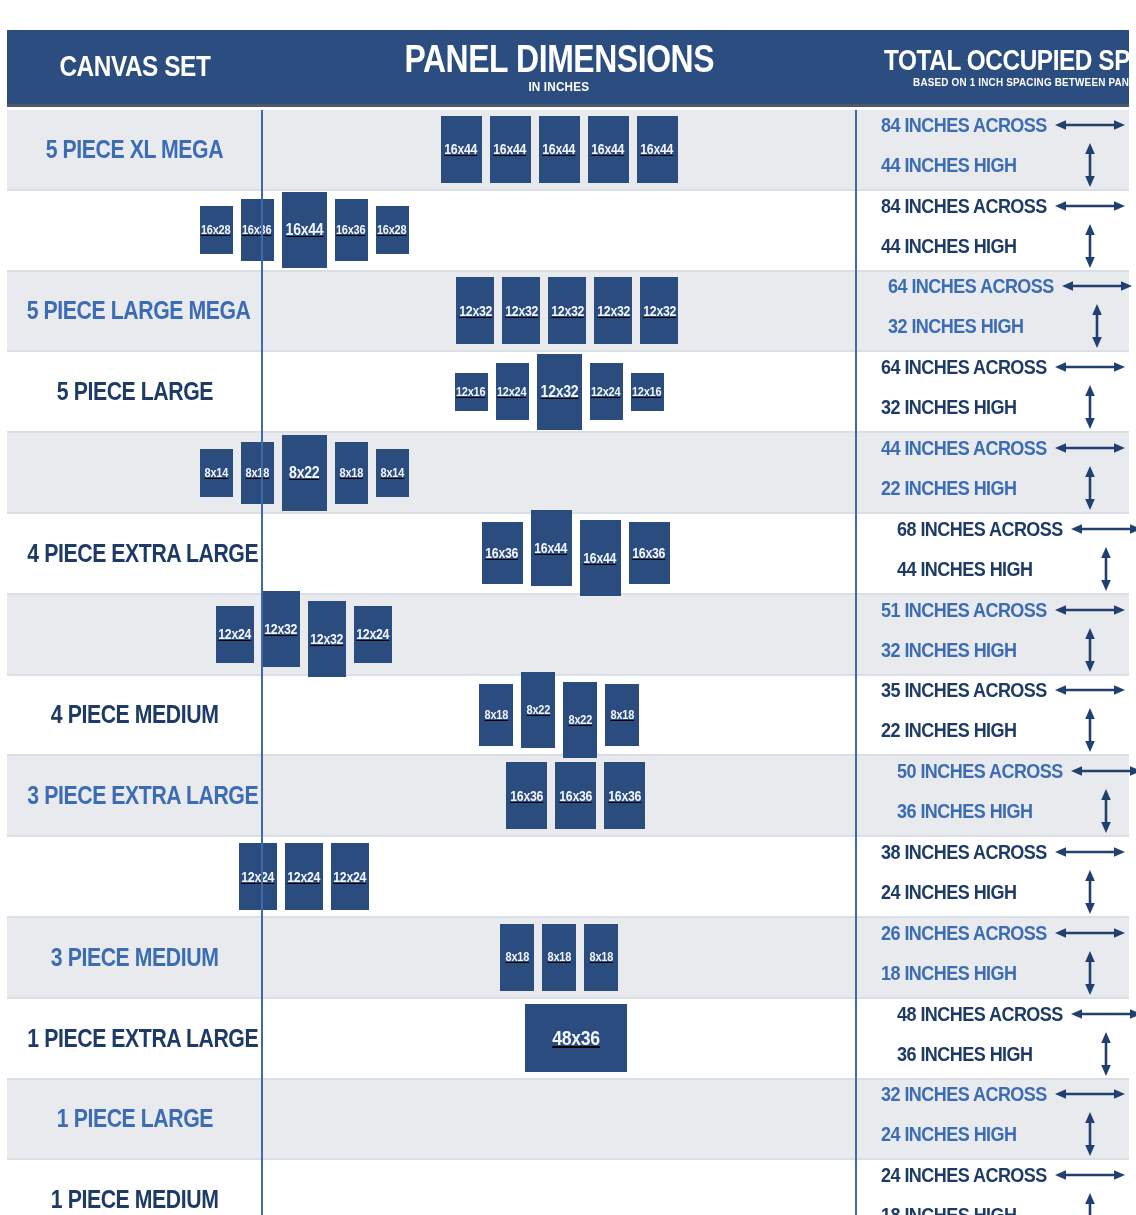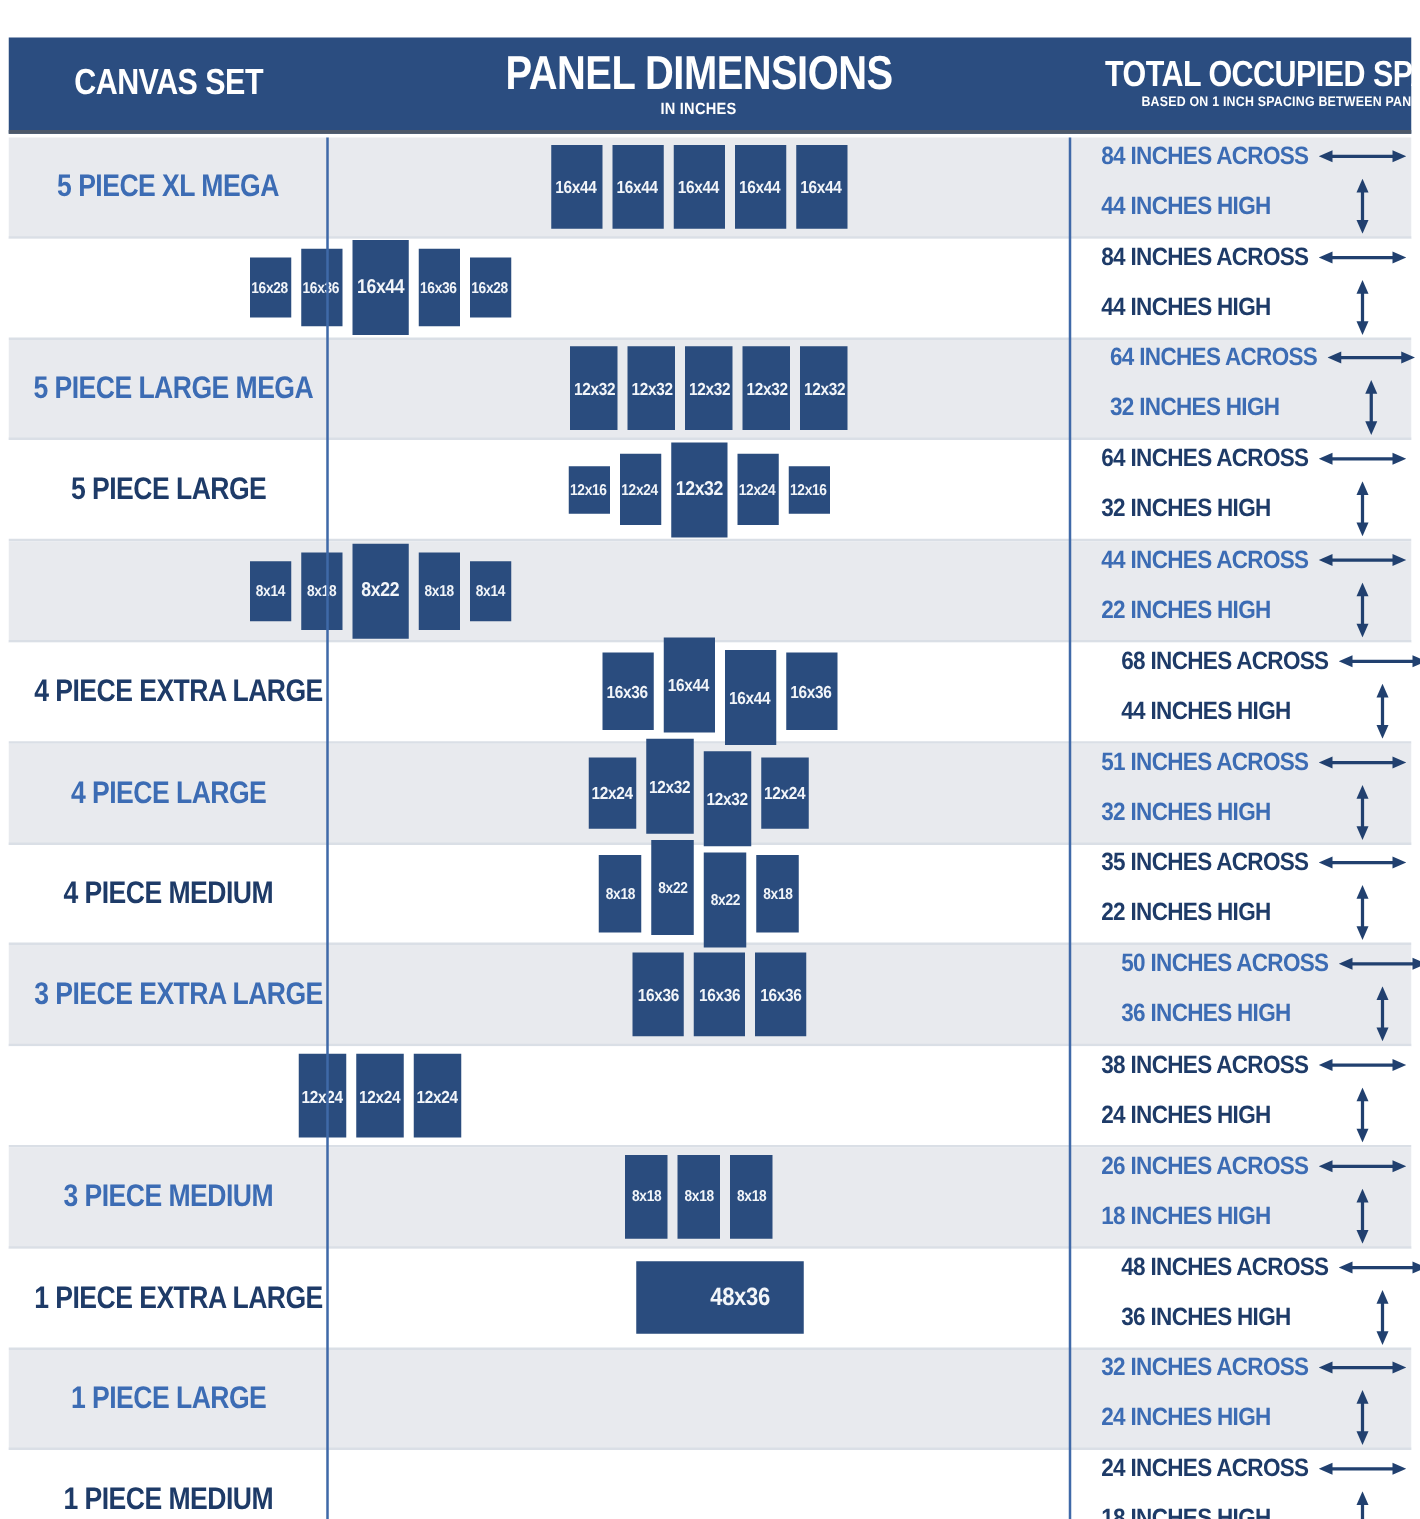--- a/index.html
+++ b/index.html
@@ -53,20 +53,21 @@
     font-weight:bold;font-size:25px;white-space:nowrap;
     letter-spacing:-0.5px;transform:scaleX(0.85);
     color:#1e3b68;
   }
   .row.alt .set-name{color:#3c6cb4;}
   .panels-cell{flex:0 0 594px;justify-content:center;gap:8px;}
   .panel{
     background:#2a4c7e;
     display:flex;align-items:center;justify-content:center;
     flex:0 0 auto;
+    text-decoration:underline;
   }
   .plabel{
     color:#f2f5f9;font-weight:bold;white-space:nowrap;
     letter-spacing:-0.3px;transform:scaleX(0.88);
   }
   .space-cell{flex:1;}
   .space-grid{
     display:grid;
     grid-template-columns:166px 78px;
     column-gap:4px;row-gap:5px;
@@ -346,23 +347,20 @@
               <svg width="16" height="44" viewBox="0 0 16 44">
                 <line x1="8" y1="9" x2="8" y2="35" stroke="#21406f" stroke-width="2.6"></line>
                 <polygon points="8,0 3.2,11 12.8,11" fill="#21406f"></polygon>
                 <polygon points="8,44 3.2,33 12.8,33" fill="#21406f"></polygon>
               </svg>
             </span>
           </div>
         </div>
       </div>
       <div class="row alt">
-        <div class="cell name-cell">
-          <span class="set-name">4 PIECE LARGE</span>
-        </div>
         <div class="cell panels-cell">
           <div class="panel" style="width: 38px; height: 57px;">
             <span class="plabel" style="font-size: 14px;">12x24</span>
           </div>
           <div class="panel" style="width: 38px; height: 76px; transform: translateY(-5px);">
             <span class="plabel" style="font-size: 14px;">12x32</span>
           </div>
           <div class="panel" style="width: 38px; height: 76px; transform: translateY(5px);">
             <span class="plabel" style="font-size: 14px;">12x32</span>
           </div>
@@ -533,21 +531,21 @@
               </svg>
             </span>
           </div>
         </div>
       </div>
       <div class="row">
         <div class="cell name-cell">
           <span class="set-name">1 PIECE EXTRA LARGE</span>
         </div>
         <div class="cell panels-cell">
-          <div class="panel" style="width: 102px; height: 58px; padding-left: 32px;">
+          <div class="panel" style="width: 102px; height: 68px;">
             <span class="plabel" style="font-size: 20px;">48x36</span>
           </div>
         </div>
         <div class="cell space-cell">
           <div class="space-grid">
             <span class="space-text">48 INCHES ACROSS</span>
             <span class="arrow-wrap">
               <svg width="70" height="16" viewBox="0 0 70 16">
                 <line x1="9" y1="8" x2="61" y2="8" stroke="#21406f" stroke-width="2.6"></line>
                 <polygon points="0,8 11,3.2 11,12.8" fill="#21406f"></polygon>

